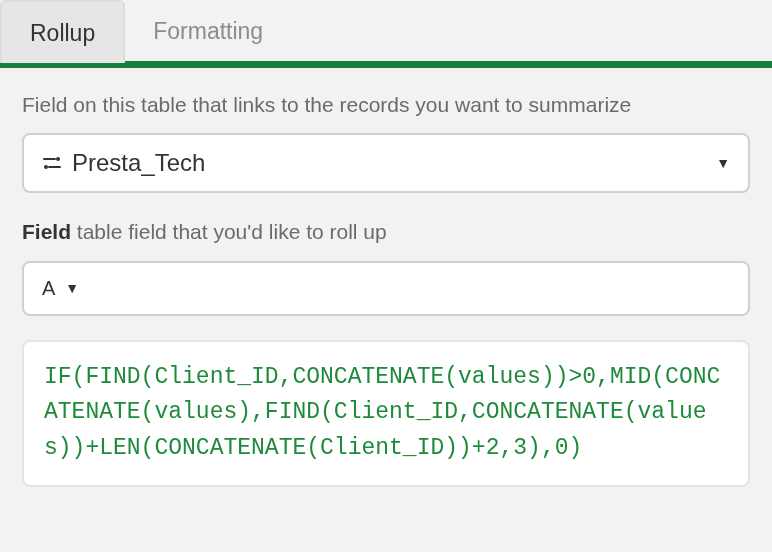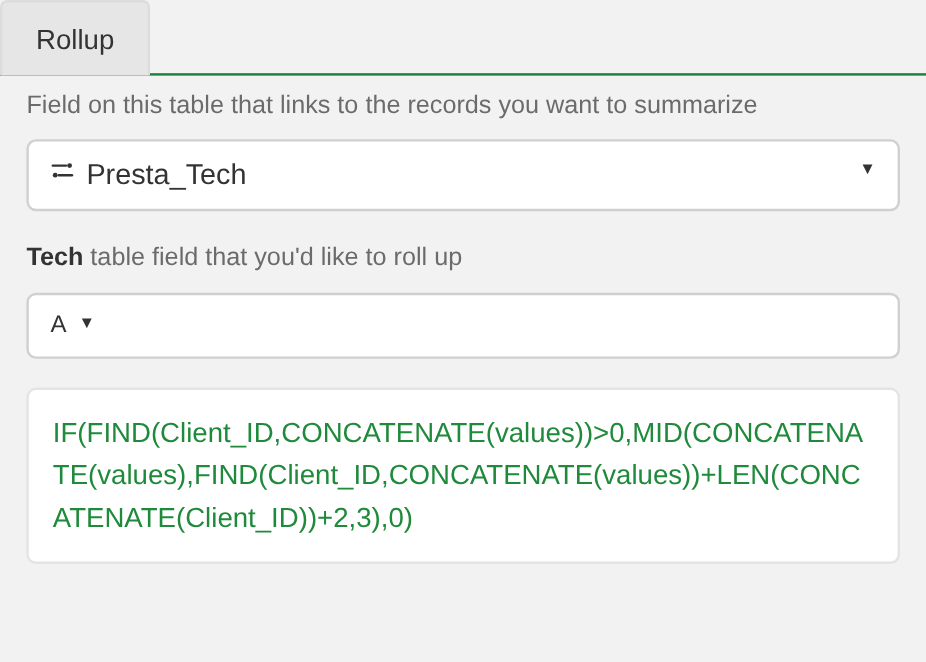--- a/index.html
+++ b/index.html
@@ -4,59 +4,59 @@
 <style>
   * { box-sizing: border-box; margin: 0; padding: 0; }
   html, body { width: 772px; height: 552px; }
   body {
     font-family: -apple-system, BlinkMacSystemFont, "Segoe UI", Helvetica, Arial, sans-serif;
     background: #f2f2f2;
     color: #333;
   }
   .tabs {
     display: flex;
-    border-bottom: 2px solid #15803d;
+    border-bottom: 7px solid #15803d;
     text-align: right;
   }
   .tab {
     padding: 18px 28px 16px 28px;
     font-size: 23px;
     color: #8c8c8c;
     cursor: pointer;
     position: relative;
   }
   .tab.active {
     background: #e6e6e6;
     color: #333;
     border-left: 2px solid #dcdcdc;
     border-right: 2px solid #dcdcdc;
     border-top: 2px solid #dcdcdc;
     border-radius: 6px 6px 0 0;
     margin-bottom: -2px;
   }
   .content {
-    padding: 10px 22px 0 22px;
+    padding: 22px 22px 0 22px;
   }
   .field-label {
     font-size: 21px;
     color: #6b6b6b;
     margin-bottom: 14px;
     line-height: 1.4;
   }
   .field-label .bold {
     color: #333;
     font-weight: 600;
   }
   .select {
     background: #fff;
     border: 2px solid #d0d0d0;
     border-radius: 8px;
     padding: 14px 18px;
     display: flex;
-    align-items: flex-start;
+    align-items: center;
     gap: 10px;
     cursor: pointer;
     margin-bottom: 24px;
     position: relative;
   }
   .select-text {
     font-size: 24px;
     color: #333;
     flex: 1;
   }
@@ -74,54 +74,55 @@
   .icon-a {
     font-size: 20px;
     font-weight: 500;
     color: #333;
   }
   .formula-box {
     background: #fff;
     border: 2px solid #e4e4e4;
     border-radius: 8px;
     padding: 18px 20px;
-    font-family: Liberation Sans, sans-serif;
+    font-family: Liberation Mono, monospace;
     font-size: 23px;
     line-height: 1.55;
     color: #1f8a3b;
     word-break: break-all;
     white-space: pre-wrap;
   }
 </style>
 </head>
 <body>
 
 <div class="tabs">
   <div class="tab active">Rollup</div>
+  <div class="tab">Formatting</div>
 </div>
 
 <div class="content">
 
   <div class="field-label">Field on this table that links to the records you want to summarize</div>
 
   <div class="select">
     <span class="icon-link">
       <svg width="20" height="20" viewBox="0 0 20 20" fill="none" stroke="#333" stroke-width="2" stroke-linecap="round">
         <line x1="2" y1="6" x2="13" y2="6"></line>
         <circle cx="16" cy="6" r="2" fill="#333" stroke="none"></circle>
         <line x1="7" y1="14" x2="18" y2="14"></line>
         <circle cx="4" cy="14" r="2" fill="#333" stroke="none"></circle>
       </svg>
     </span>
     <span class="select-text">Presta_Tech</span>
     <span class="select-caret">▼</span>
   </div>
 
   <div class="field-label">
-    <span class="bold">Tech</span><span> table field that you'd like to roll up</span>
+    <span class="bold">Field</span><span> table field that you'd like to roll up</span>
   </div>
 
   <div class="select">
     <span class="icon-a">A</span>
     <span class="select-caret">▼</span>
   </div>
 
 
   <div class="formula-box">IF(FIND(Client_ID,CONCATENATE(values))&gt;0,MID(CONCATENATE(values),FIND(Client_ID,CONCATENATE(values))+LEN(CONCATENATE(Client_ID))+2,3),0)</div>
 

